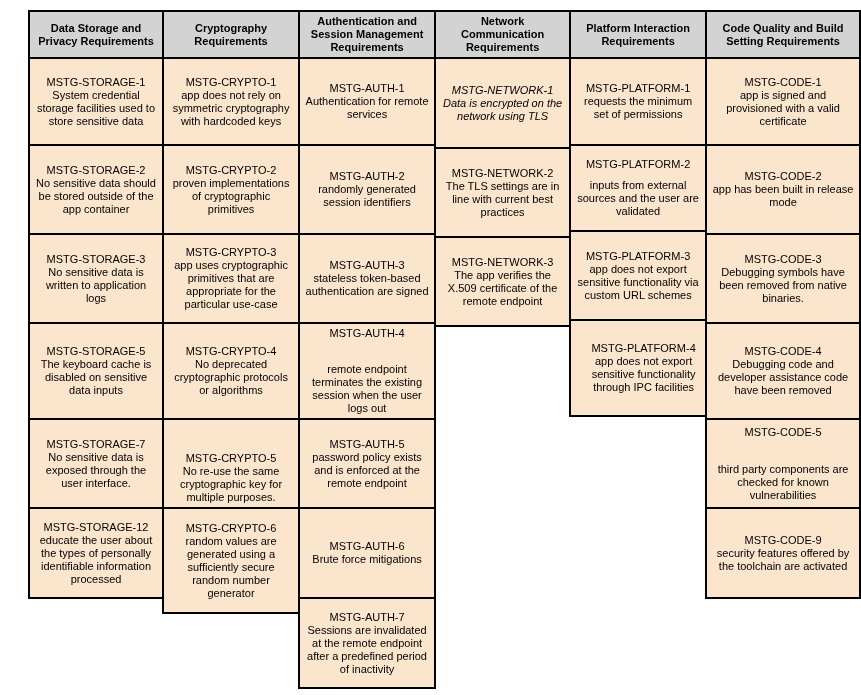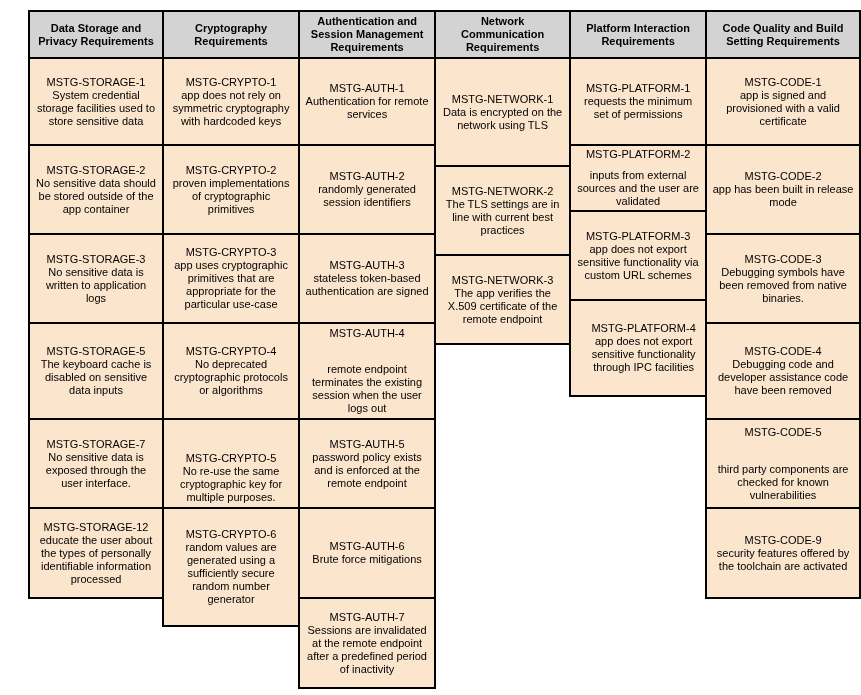--- a/index.html
+++ b/index.html
@@ -90,21 +90,21 @@
         <div class="req-desc">app uses cryptographic primitives that are appropriate for the particular use-case</div>
       </div>
       <div class="cell body" style="height: 98px;">
         <div class="req-id">MSTG-CRYPTO-4</div>
         <div class="req-desc">No deprecated cryptographic protocols or algorithms</div>
       </div>
       <div class="cell body" style="height: 91px; justify-content: flex-end;">
         <div class="req-id">MSTG-CRYPTO-5</div>
         <div class="req-desc">No re-use the same cryptographic key for multiple purposes.</div>
       </div>
-      <div class="cell body" style="height: 120px;">
+      <div class="cell body" style="height: 107px;">
         <div class="req-id">MSTG-CRYPTO-6</div>
         <div class="req-desc">random values are generated using a sufficiently secure random number generator</div>
       </div>
     </div>
     <div class="col" style="width: 139px;">
       <div class="cell header" style="height: 49px;">Authentication and Session Management Requirements</div>
       <div class="cell body" style="height: 89px;">
         <div class="req-id">MSTG-AUTH-1</div>
         <div class="req-desc">Authentication for remote services</div>
       </div>
@@ -128,40 +128,40 @@
         <div class="req-id">MSTG-AUTH-6</div>
         <div class="req-desc">Brute force mitigations</div>
       </div>
       <div class="cell body" style="height: 92px;">
         <div class="req-id">MSTG-AUTH-7</div>
         <div class="req-desc">Sessions are invalidated at the remote endpoint after a predefined period of inactivity</div>
       </div>
     </div>
     <div class="col" style="width: 138px;">
       <div class="cell header" style="height: 49px;">Network Communication Requirements</div>
-      <div class="cell body" style="height: 110px;">
+      <div class="cell body" style="height: 92px; font-style: italic;">
         <div class="req-id">MSTG-NETWORK-1</div>
         <div class="req-desc">Data is encrypted on the network using TLS</div>
       </div>
       <div class="cell body" style="height: 91px;">
         <div class="req-id">MSTG-NETWORK-2</div>
         <div class="req-desc">The TLS settings are in line with current best practices</div>
       </div>
       <div class="cell body" style="height: 91px;">
         <div class="req-id">MSTG-NETWORK-3</div>
         <div class="req-desc">The app verifies the X.509 certificate of the remote endpoint</div>
       </div>
     </div>
     <div class="col" style="width: 139px;">
       <div class="cell header" style="height: 49px;">Platform Interaction Requirements</div>
       <div class="cell body" style="height: 89px;">
         <div class="req-id">MSTG-PLATFORM-1</div>
         <div class="req-desc">requests the minimum set of permissions</div>
       </div>
-      <div class="cell body" style="height: 68px; gap: 8px;">
+      <div class="cell body" style="height: 88px; gap: 8px;">
         <div class="req-id">MSTG-PLATFORM-2</div>
         <div class="req-desc">inputs from external sources and the user are validated</div>
       </div>
       <div class="cell body" style="height: 91px;">
         <div class="req-id">MSTG-PLATFORM-3</div>
         <div class="req-desc">app does not export sensitive functionality via custom URL schemes</div>
       </div>
       <div class="cell body" style="height: 98px; padding-left: 16px;">
         <div class="req-id">MSTG-PLATFORM-4</div>
         <div class="req-desc">app does not export sensitive functionality through IPC facilities</div>

